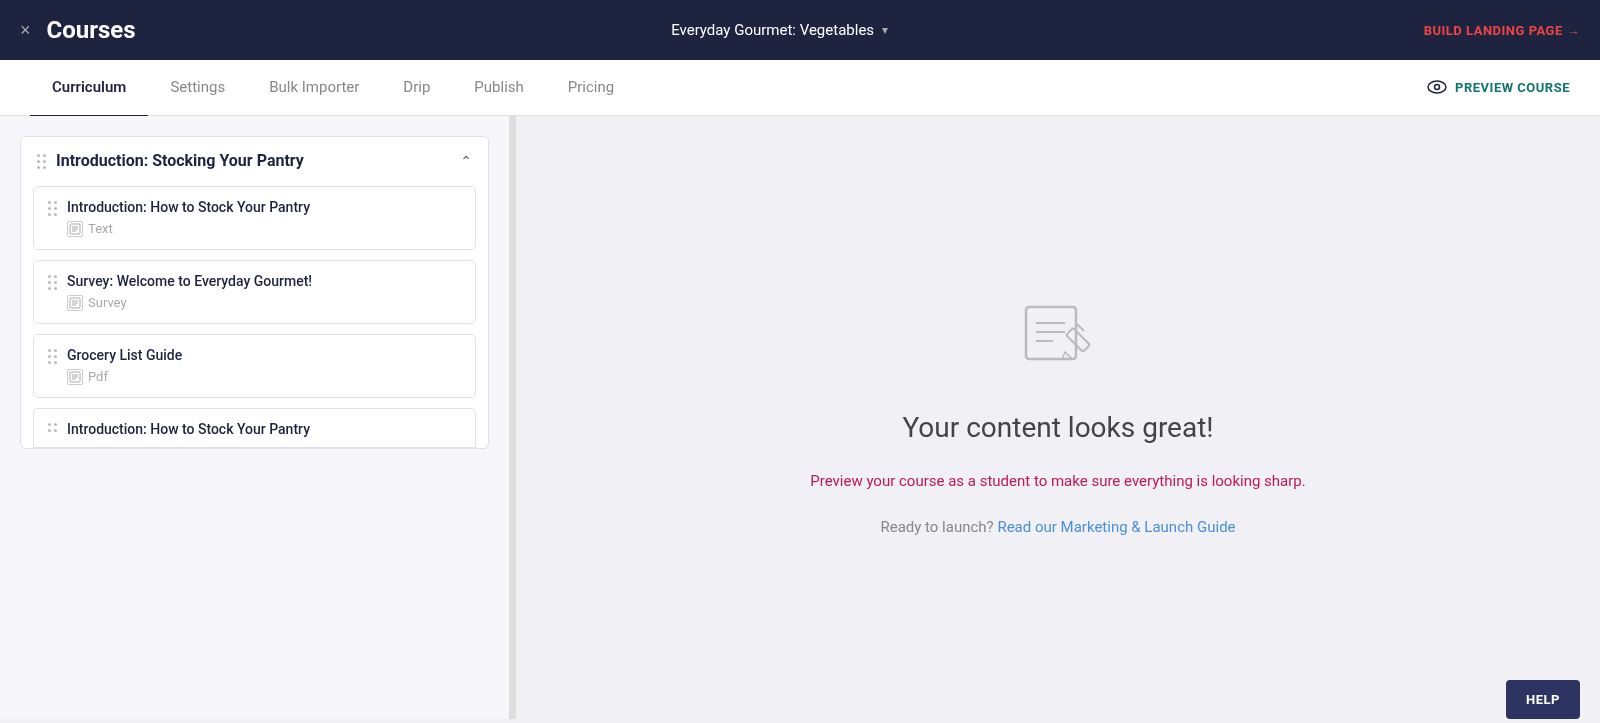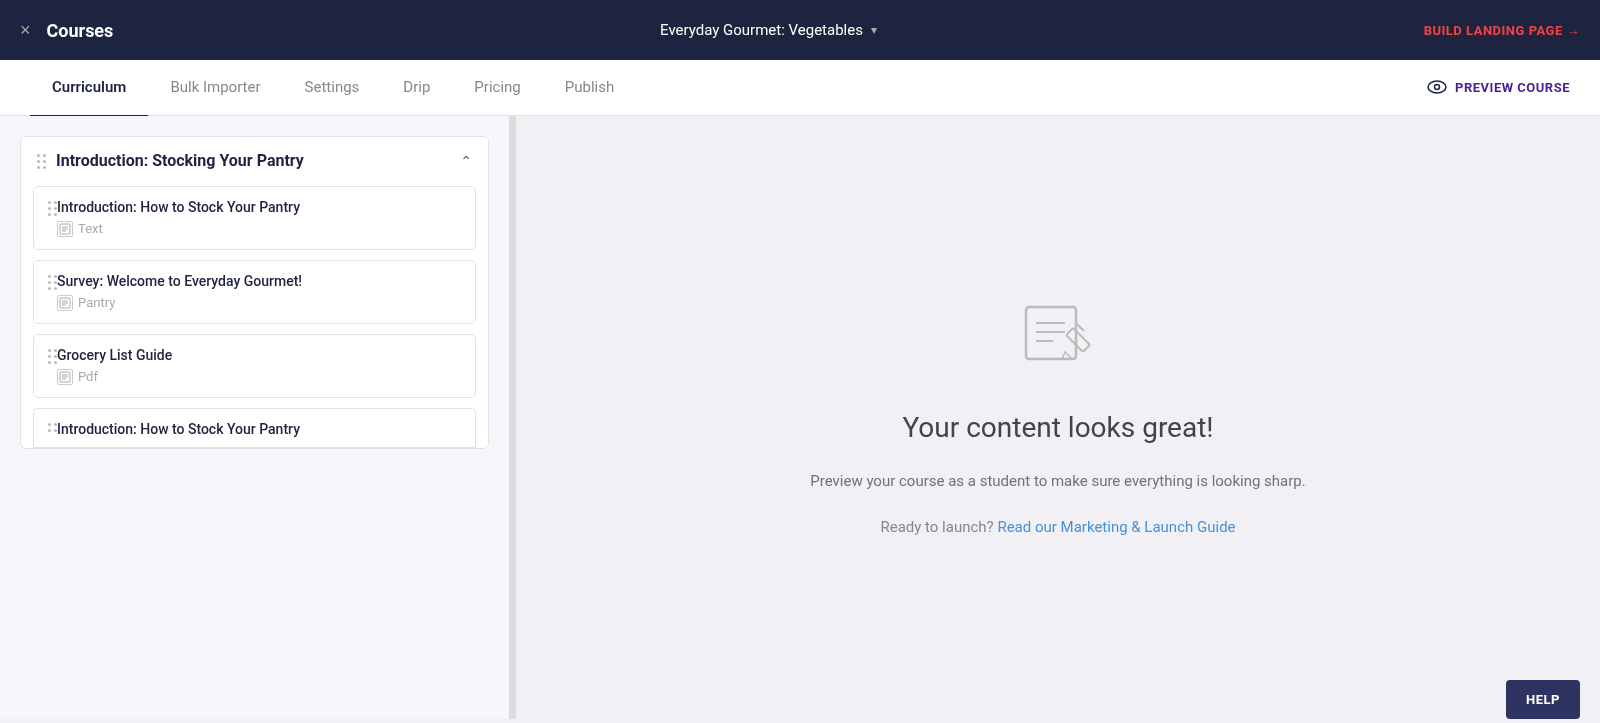--- a/index.html
+++ b/index.html
@@ -10,21 +10,21 @@
       background: #1e2340;
       height: 60px;
       display: flex;
       align-items: center;
       justify-content: space-between;
       padding: 0 20px;
       color: white;
     }
     .top-bar-left { display: flex; align-items: center; gap: 16px; }
     .close-btn { color: #aaa; font-size: 18px; cursor: pointer; background: none; border: none; }
-    .top-bar-title { font-weight: 700; font-size: 18px; color: white; }
+    .top-bar-title { font-weight: 700; font-size: 24px; color: white; }
     .top-bar-center { display: flex; align-items: center; gap: 8px; font-size: 15px; color: white; cursor: pointer; }
     .dropdown-arrow { font-size: 12px; color: #aaa; }
     .top-bar-right { font-size: 13px; font-weight: 700; letter-spacing: 0.5px; color: #ef4444; cursor: pointer; display: flex; align-items: center; gap: 8px; }
 
     
     .tab-nav {
       background: white;
       height: 56px;
       display: flex;
       align-items: center;
@@ -38,21 +38,21 @@
       height: 60px;
       display: flex;
       align-items: center;
       font-size: 15px;
       color: #888;
       cursor: pointer;
       border-bottom: 3px solid transparent;
       margin-bottom: -1px;
     }
     .tab-item.active { color: #1e2340; font-weight: 600; border-bottom: 3px solid #1e2340; }
-    .preview-btn { display: flex; align-items: center; gap: 8px; font-size: 13px; font-weight: 700; letter-spacing: 0.5px; color: #4c1d95; cursor: pointer; }
+    .preview-btn { display: flex; align-items: center; gap: 8px; font-size: 13px; font-weight: 700; letter-spacing: 0.5px; color: #0f766e; cursor: pointer; }
     .preview-icon { font-size: 18px; }
 
     
     .main-layout { display: flex; height: calc(723px - 60px - 60px); }
 
     
     .sidebar {
       width: 510px;
       min-width: 510px;
       background: #f7f7fb;
@@ -81,41 +81,41 @@
     .section-title { font-size: 16px; font-weight: 700; color: #1e2340; line-height: 1.3; }
     .chevron-up { color: #666; font-size: 14px; cursor: pointer; }
 
     .lesson-item {
       border: 1px solid #e0e0e8;
       border-radius: 5px;
       margin: 0 12px 10px 12px;
       padding: 12px 14px;
       background: white;
     }
-    .lesson-item-inner { display: flex; align-items: flex-start; }
+    .lesson-item-inner { display: flex; align-items: flex-start; gap: 10px; }
     .lesson-drag { color: #bbb; font-size: 12px; margin-top: 2px; }
     .lesson-content { flex: 1; }
     .lesson-title { font-size: 14px; color: #1e2340; font-weight: 500; margin-bottom: 6px; }
     .lesson-type { display: flex; align-items: center; gap: 5px; font-size: 13px; color: #aaa; }
     .type-icon { width: 16px; height: 16px; border: 1px solid #ccc; border-radius: 2px; display: inline-flex; align-items: center; justify-content: center; font-size: 9px; color: #aaa; }
 
     
     .main-content {
       flex: 1;
       display: flex;
       align-items: center;
       justify-content: center;
       background: #f0f0f5;
       flex-direction: column;
       gap: 28px;
       text-align: center;
     }
     .content-icon { margin-bottom: 10px; }
     .content-title { font-size: 28px; color: #444; font-weight: 400; }
-    .content-subtitle { font-size: 15px; color: #737373; max-width: 500px; }
+    .content-subtitle { font-size: 15px; color: #be185d; max-width: 500px; }
     .launch-text { font-size: 15px; color: #888; }
     .launch-link { color: #4a90d9; text-decoration: none; font-size: 15px; }
 
     
     .help-btn {
       position: fixed;
       bottom: 4px;
       right: 20px;
       background: #2d3461;
       color: white;
@@ -162,33 +162,33 @@
     <span>BUILD LANDING PAGE →</span>
   </div>
 </div>
 
 <div class="tab-nav">
   <div class="tab-nav-tabs">
     <div class="tab-item active">
       <span>Curriculum</span>
     </div>
     <div class="tab-item">
+      <span>Settings</span>
+    </div>
+    <div class="tab-item">
       <span>Bulk Importer</span>
     </div>
     <div class="tab-item">
-      <span>Settings</span>
-    </div>
-    <div class="tab-item">
       <span>Drip</span>
     </div>
     <div class="tab-item">
+      <span>Publish</span>
+    </div>
+    <div class="tab-item">
       <span>Pricing</span>
-    </div>
-    <div class="tab-item">
-      <span>Publish</span>
     </div>
   </div>
   <div class="preview-btn">
     <span class="preview-icon">
       <svg width="20" height="14" viewBox="0 0 20 14" fill="none" xmlns="http://www.w3.org/2000/svg">
         <ellipse cx="10" cy="7" rx="9" ry="6" stroke="#1e2340" stroke-width="1.5" fill="none"></ellipse>
         <circle cx="10" cy="7" r="2.5" stroke="#1e2340" stroke-width="1.5" fill="none"></circle>
       </svg>
     </span>
     <span>PREVIEW COURSE</span>
@@ -275,21 +275,21 @@
               <div class="lesson-title">Survey: Welcome to Everyday Gourmet!</div>
               <div class="lesson-type">
                 <span class="type-icon">
                   <svg width="12" height="12" viewBox="0 0 12 12">
                       <rect x="1" y="1" width="10" height="10" rx="1" stroke="#aaa" stroke-width="1" fill="none"></rect>
                       <line x1="3" y1="4" x2="9" y2="4" stroke="#aaa" stroke-width="1"></line>
                       <line x1="3" y1="6" x2="9" y2="6" stroke="#aaa" stroke-width="1"></line>
                       <line x1="3" y1="8" x2="7" y2="8" stroke="#aaa" stroke-width="1"></line>
                     </svg>
                 </span>
-                <span>Pantry</span>
+                <span>Survey</span>
               </div>
             </div>
           </div>
         </div>
 
         <div class="lesson-item">
           <div class="lesson-item-inner">
             <div class="drag-handle-icon lesson-drag">
               <div class="drag-row">
                   <div class="dot"></div>

